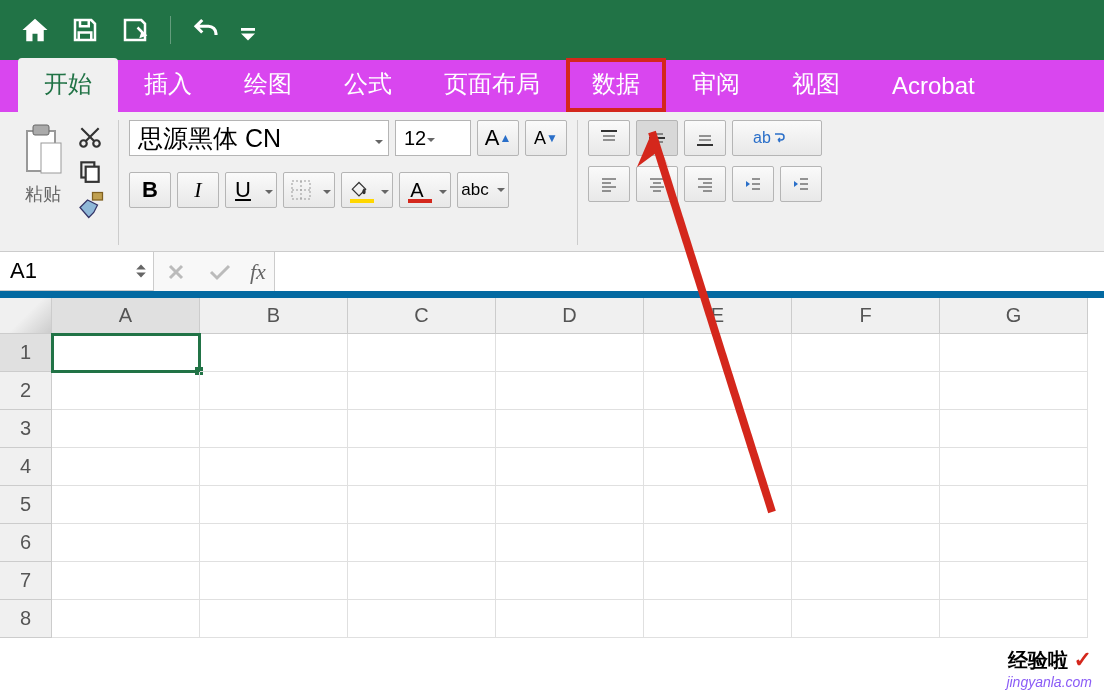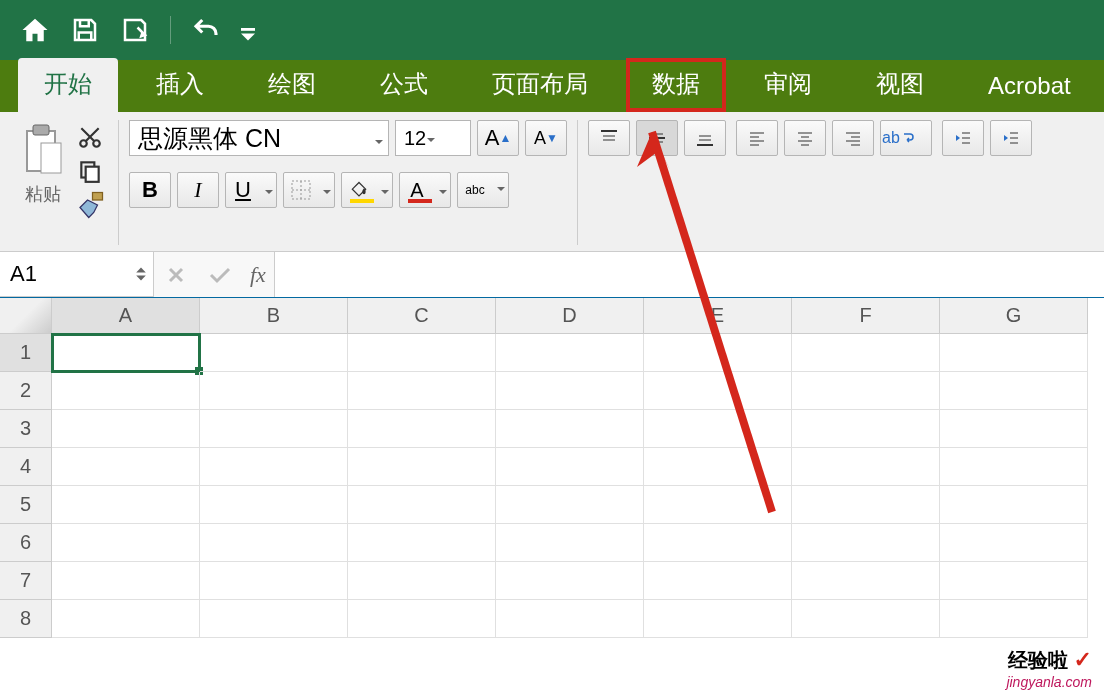--- a/index.html
+++ b/index.html
@@ -5,21 +5,21 @@
     * { margin: 0; padding: 0; box-sizing: border-box; }
     body { font-family: -apple-system, "Helvetica Neue", Arial, sans-serif; background: #fff; width: 1104px; height: 700px; overflow: hidden; position: relative; }
     
     .titlebar { background: #217346; height: 60px; display: flex; align-items: center; padding: 0 20px; gap: 20px; }
     .titlebar-icon { color: #fff; cursor: pointer; display: flex; align-items: center; justify-content: center; }
     .titlebar-icon svg { width: 30px; height: 30px; }
     .qat-sep { width: 1px; height: 28px; background: rgba(255,255,255,0.3); }
     .qat-dropdown { color: #fff; }
     .qat-dropdown svg { width: 14px; height: 14px; margin-top: 10px; }
 
-    .tabstrip { background: #4d7c0f; height: 52px; display: flex; align-items: flex-end; padding-left: 18px; gap: 12px; }
+    .tabstrip { background: #d946ef; height: 52px; display: flex; align-items: flex-end; padding-left: 18px; gap: 0; }
     .tab { color: #fff; font-size: 24px; padding: 10px 26px 12px 26px; cursor: pointer; position: relative; }
     .tab.active { background: #f0f0f0; color: #217346; border-radius: 4px 4px 0 0; }
     .tab.highlighted { outline: 4px solid #d4271c; outline-offset: -4px; }
 
     .ribbon { background: #f0f0f0; height: 140px; border-bottom: 1px solid #ccc; display: flex; padding: 8px 6px 6px 6px; gap: 0; }
     .ribbon-group { display: flex; flex-direction: column; align-items: center; padding: 0 12px; border-right: 1px solid #ccc; height: 100%; position: relative; }
     .ribbon-group:last-child { border-right: none; }
     .group-body { display: flex; gap: 6px; flex: 1; }
     
     .paste-section { display: flex; flex-direction: column; align-items: center; }
@@ -33,24 +33,24 @@
     .font-name { background: #fff; border: 1px solid #b5b5b5; height: 36px; width: 260px; display: flex; align-items: center; padding: 0 8px; font-size: 25px; position: relative; }
     .font-name .dd { position: absolute; right: 4px; }
     .font-size { background: #fff; border: 1px solid #b5b5b5; height: 36px; width: 76px; display: flex; align-items: center; padding: 0 8px; font-size: 20px; position: relative; }
     .btn { background: linear-gradient(#fafafa,#e8e8e8); border: 1px solid #b5b5b5; height: 36px; min-width: 42px; display: flex; align-items: center; justify-content: center; cursor: pointer; border-radius: 2px; font-size: 20px; }
     .btn.split { padding-right: 16px; position: relative; min-width: 52px; }
     .btn .dd { position: absolute; right: 2px; }
     .dd svg { width: 10px; height: 10px; }
     .font-row2 { display: flex; gap: 6px; margin-top: 10px; }
 
     .align-group { padding: 0 10px; }
-    .align-col { display: flex; flex-direction: row; gap: 10px; }
+    .align-col { display: flex; flex-direction: column; gap: 10px; }
     .align-row { display: flex; gap: 6px; }
 
-    .formula-bar { background: #f8f8f8; height: 46px; border-bottom: 1px solid #0369a1; display: flex; align-items: center; }
+    .formula-bar { background: #f8f8f8; height: 46px; border-bottom: 7px solid #0369a1; display: flex; align-items: center; }
     .name-box { width: 154px; border: 1px solid #ccc; border-top: none; border-left: none; height: 100%; display: flex; align-items: center; padding: 0 10px; font-size: 22px; background: #fff; position: relative; }
     .name-box .stepper { position: absolute; right: 6px; display: flex; flex-direction: column; }
     .stepper svg { width: 12px; height: 8px; }
     .fb-btn { width: 44px; height: 100%; display: flex; align-items: center; justify-content: center; color: #999; cursor: pointer; }
     .fx-label { font-style: italic; font-size: 22px; font-family: "Times New Roman", serif; color: #666; padding: 0 8px; }
     .formula-input { flex: 1; height: 100%; border: none; background: #fff; border-left: 1px solid #ccc; padding: 0 10px; font-size: 20px; }
 
     .sheet { position: relative; }
     .col-headers { display: flex; height: 36px; }
     .corner { width: 52px; border-right: 1px solid #ccc; border-bottom: 1px solid #ccc; background: linear-gradient(135deg,#f0f0f0 50%,#ccc 100%); }
@@ -61,30 +61,30 @@
     .row-header.sel { background: #e0e0e0; }
     .cell { width: 148px; border-right: 1px solid #e0e0e0; border-bottom: 1px solid #e0e0e0; position: relative; }
     .cell.selected { outline: 3px solid #217346; outline-offset: -2px; }
     .cell.selected::after { content: ''; position: absolute; right: -4px; bottom: -4px; width: 8px; height: 8px; background: #217346; }
 
     .arrow-annotation { position: absolute; top: 112px; left: 632px; pointer-events: none; z-index: 100; }
     
     .watermark { position: absolute; right: 12px; bottom: 10px; text-align: right; }
     .watermark .wm-top { font-size: 20px; font-weight: bold; color: #000; }
     .watermark .wm-check { color: #d4271c; font-size: 22px; }
-    .watermark .wm-url { font-size: 14px; font-style: italic; color: #be185d; }
+    .watermark .wm-url { font-size: 14px; font-style: italic; color: #8b5cf6; }
 
     .btn-text-bold { font-weight: bold; font-size: 22px; }
     .btn-text-italic { font-style: italic; font-size: 22px; font-family: serif; }
     .btn-text-underline { text-decoration: underline; font-size: 22px; }
     .A-inc { font-size: 22px; }
     .A-dec { font-size: 18px; }
     .tri-up { color: #2a6fc9; font-size: 12px; }
     .tri-down { color: #2a6fc9; font-size: 12px; }
-    .abc-btn { font-size: 12px; }
+    .abc-btn { font-size: 17px; }
     .color-bar-y { width: 24px; height: 4px; background: #ffd700; position: absolute; bottom: 4px; left: 8px; }
     .color-bar-r { width: 24px; height: 4px; background: #d4271c; position: absolute; bottom: 4px; left: 8px; }
     .ab-wrap { color: #2a6fc9; font-size: 16px; }
   </style>
 </head>
 <body>
 
 <div class="titlebar">
   <div class="titlebar-icon">
     <svg viewBox="0 0 24 24" fill="#fff">

